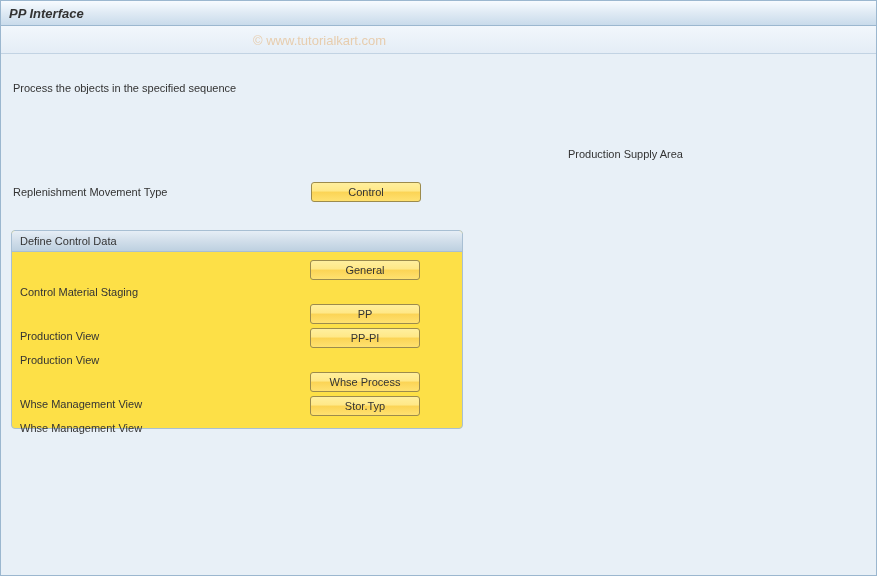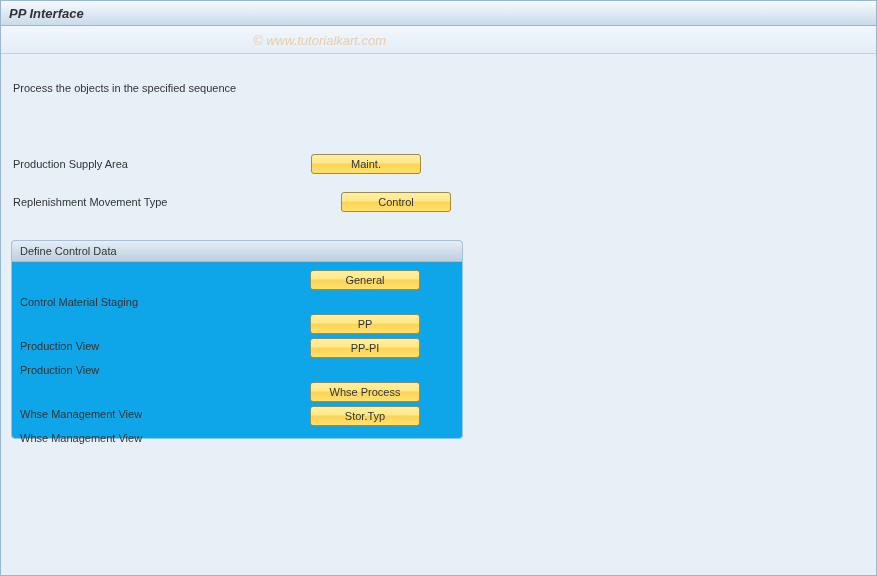--- a/index.html
+++ b/index.html
@@ -32,41 +32,40 @@
       height: 28px;
       background: linear-gradient(to bottom, #f2f7fc 0%, #e4edf6 100%);
       border-bottom: 1px solid #c2d3e3;
       position: relative;
     }
     .watermark {
       position: absolute;
       left: 252px;
       top: 7px;
       color: #e7cdae;
-      font-style: italic;
       font-size: 13px;
       font-weight: 500;
       user-select: none;
       pointer-events: none;
     }
     .content {
       padding: 10px 10px;
     }
     .instruction {
       padding: 18px 0 12px 2px;
       color: #333;
     }
     .row {
       display: flex;
       align-items: center;
       height: 24px;
       margin-bottom: 2px;
     }
-    .row.gap-top { margin-top: 46px; }
-    .row.gap-top2 { margin-top: 14px; gap: 30px; }
+    .row.gap-top { margin-top: 36px; justify-content: flex-end; }
+    .row.gap-top2 { margin-top: 14px; }
     .label {
       width: 300px;
       padding-left: 2px;
       color: #333;
     }
     .group-box .label {
       padding-left: 8px;
       width: 298px;
       margin-top: 44px;
     }
@@ -83,21 +82,21 @@
       border-radius: 3px;
       cursor: pointer;
       user-select: none;
     }
 
     .group-box {
       margin-top: 26px;
       width: 452px;
       border: 1px solid #a8bfd3;
       border-radius: 4px;
-      background: #0ea5e9;
+      background: #fde047;
       padding-bottom: 10px;
       margin-left: 0;
     }
     .group-title {
       background: linear-gradient(to bottom, #e6eef6 0%, #d1deea 50%, #bdd0e0 100%);
       border-bottom: 1px solid #a8bfd3;
       border-top-left-radius: 3px;
       border-top-right-radius: 3px;
       padding: 4px 8px;
       font-size: 11px;
@@ -121,21 +120,20 @@
   <div class="toolbar-strip">
     <span class="watermark">© www.tutorialkart.com</span>
   </div>
 
   <div class="content">
 
     <div class="instruction">Process the objects in the specified sequence</div>
 
     <div class="row gap-top">
       <span class="label">Production Supply Area</span>
-      <span class="sap-btn">Maint.</span>
     </div>
 
     <div class="row gap-top2">
       <span class="label">Replenishment Movement Type</span>
       <span class="sap-btn">Control</span>
     </div>
 
     <div class="group-box">
       <div class="group-title">Define Control Data</div>
       <div class="group-body">

